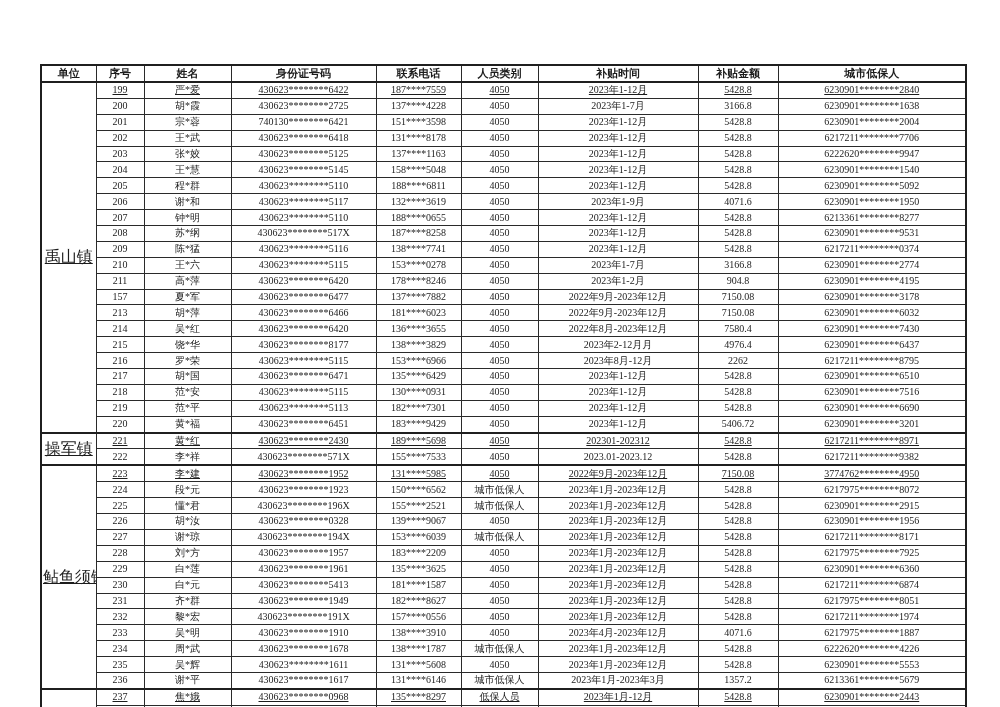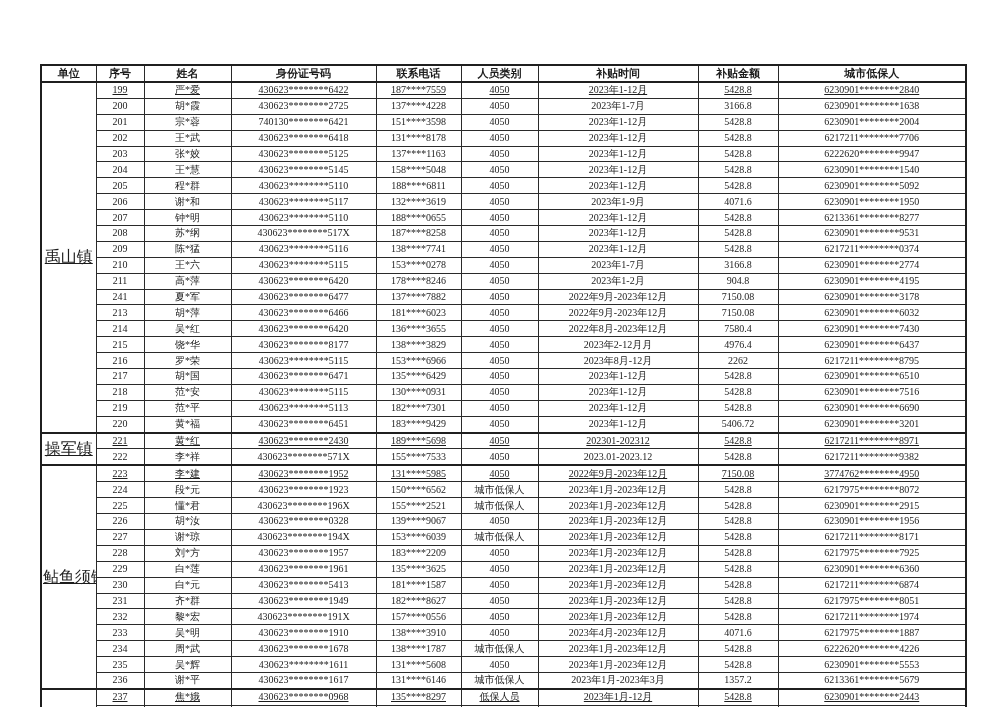--- a/index.html
+++ b/index.html
@@ -201,21 +201,21 @@
           <td>211</td>
           <td>高*萍</td>
           <td>430623********6420</td>
           <td>178****8246</td>
           <td>4050</td>
           <td>2023年1-2月</td>
           <td>904.8</td>
           <td>6230901********4195</td>
         </tr>
         <tr>
-          <td>241</td>
+          <td>157</td>
           <td>夏*军</td>
           <td>430623********6477</td>
           <td>137****7882</td>
           <td>4050</td>
           <td>2022年9月-2023年12月</td>
           <td>7150.08</td>
           <td>6230901********3178</td>
         </tr>
         <tr>
           <td>213</td>

